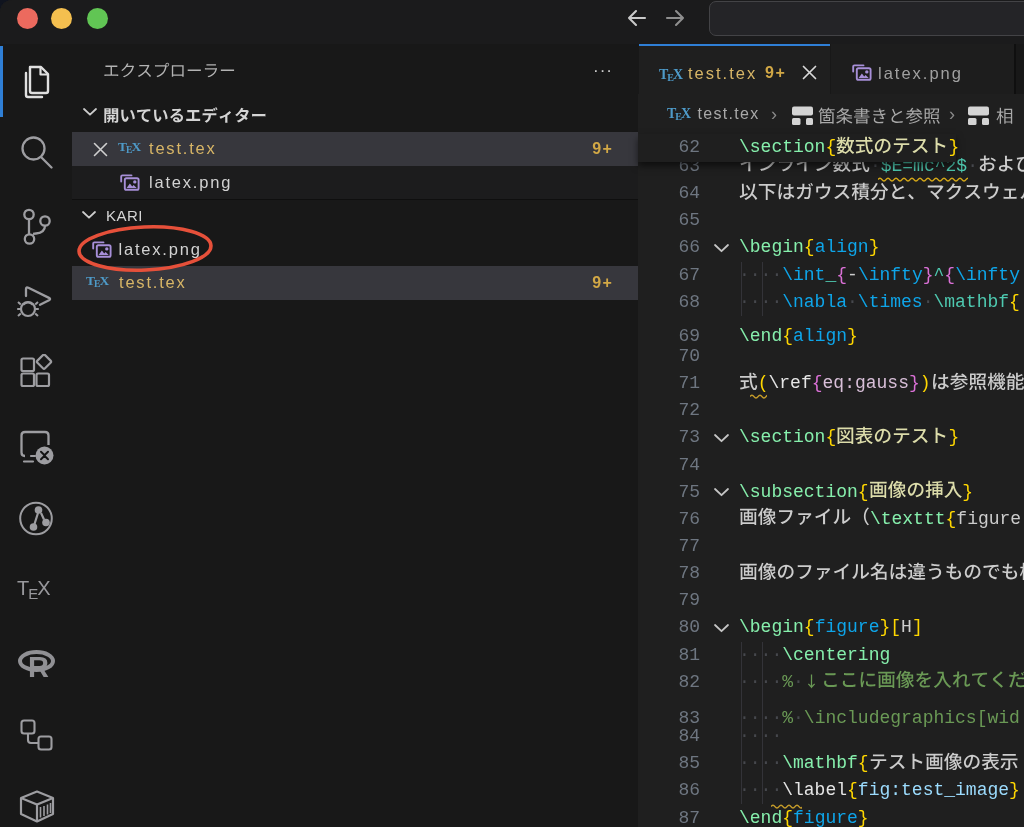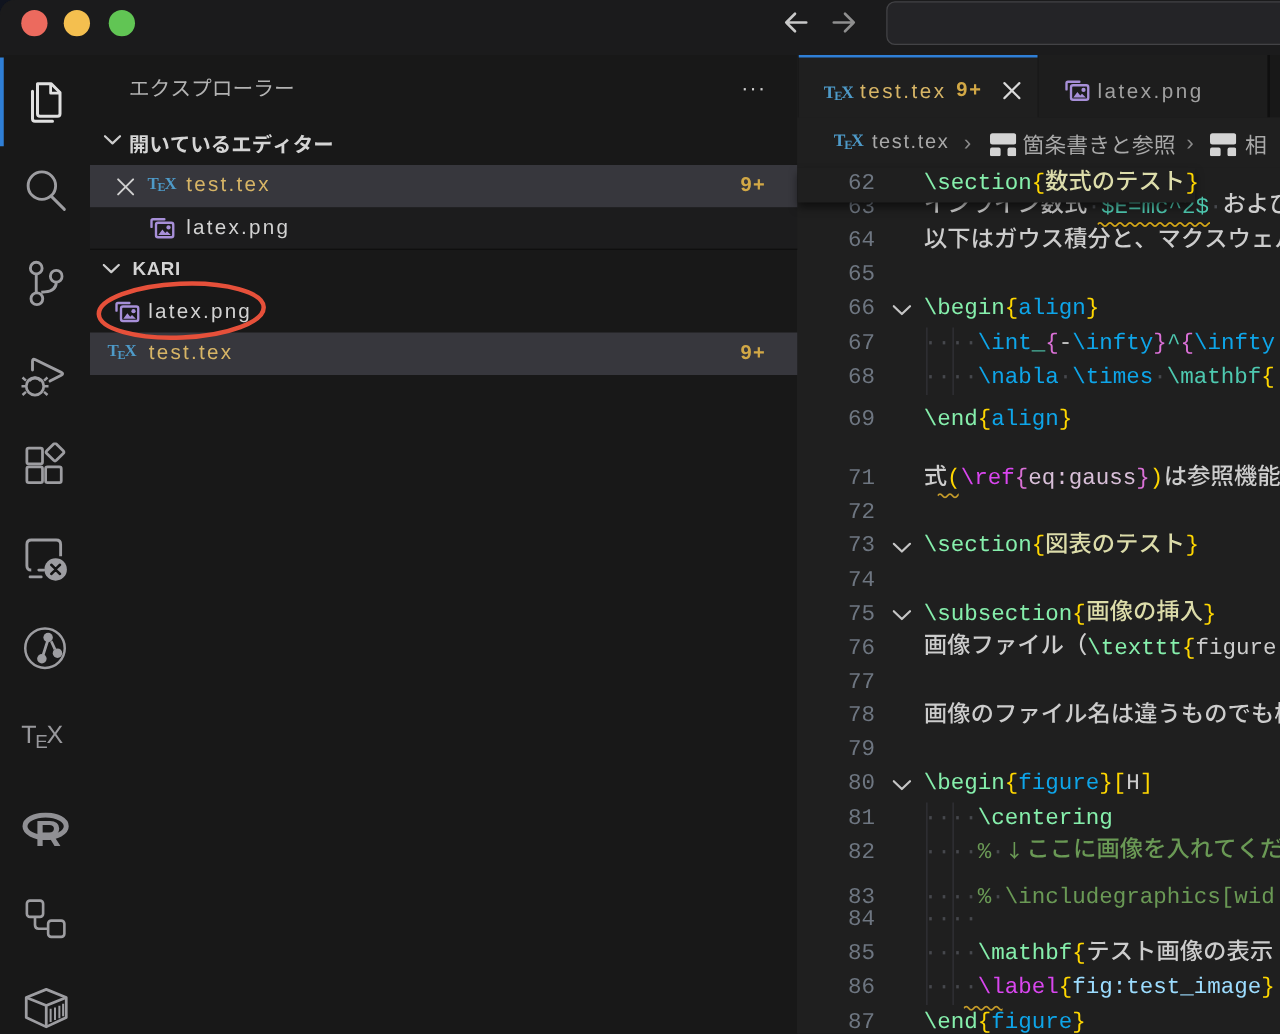--- a/index.html
+++ b/index.html
@@ -12,21 +12,21 @@
 .texic{position:absolute;font-family:"Liberation Serif",serif;font-weight:bold;color:#4e9ac8;letter-spacing:0}
 .texic i{font-style:normal;font-size:72%;vertical-align:-22%;margin:0 -1px}
 #editor{position:absolute;left:638px;top:44px;width:386px;height:783px;background:#1f1f1f}
 #tabs{position:absolute;left:0;top:0;width:386px;height:50px;background:#181818}
 .ln,.g{font-family:"Liberation Mono",monospace;font-size:18px;line-height:27.15px;white-space:pre}
 .ln{position:absolute;left:0;width:386px;height:27.15px}
 .ln .c{position:absolute;left:101px;top:0;white-space:pre}
 .g{position:absolute;left:0;top:0;width:62px;text-align:right;color:#6e7681}
 b{font-weight:normal;font-style:normal}
 .fg{color:#cccccc}.khaki{color:#86efac}.gold{color:#ffd700}.blue{color:#0ea5e9}
-.lblue{color:#9cdcfe}.teal{color:#4ec9b0}.purple{color:#d946ef}.orchid{color:#da70d6}
+.lblue{color:#9cdcfe}.teal{color:#4ec9b0}.purple{color:#e5e5e5}.orchid{color:#da70d6}
 .green{color:#6a9955}.pale{color:#d8bfd8}.ws{color:#46484d}
 .row{position:absolute;left:0;width:566px;height:33.5px}
 .sel{background:#37373d}
 .badge{position:absolute;right:25px;top:0;line-height:33.5px;color:#d2a846;font-size:16px;font-weight:bold;letter-spacing:1.2px}
 .fname{position:absolute;top:0;line-height:33.5px;font-size:16.5px;letter-spacing:1.8px}
 svg.jp{display:inline-block}
 .wave{position:absolute}
 .guide{position:absolute;width:1px;background:#333338}
 </style></head><body>
 <div id="win">
@@ -142,21 +142,21 @@
           <circle cx="15.8" cy="8.9" r="1.7" fill="#a78fd8"></circle>
           <path d="M7.6 15 L10.9 10.6 L13.2 13.4 L14.6 11.9 L17.7 15 Z" fill="#a78fd8"></path>
         </svg>
 <span class="fname" style="left:77px;color:#d2d2d2">latex.png</span>
       </div>
 <div style="position:absolute;left:0;top:154.5px;width:566px;height:1px;background:#0f0f0f"></div>
 <svg style="position:absolute;left:10px;top:167px" width="14" height="8.719999999999999" viewBox="0 0 14 8.719999999999999">
         <path d="M1 1 L7.0 6.72 L13 1" stroke="#cccccc" stroke-width="1.8" fill="none" stroke-linecap="round" stroke-linejoin="round"></path>
       </svg>
 <div class="row" style="top:155px">
-        <span class="fname" style="left:34px;color:#d4d4d4;font-weight:bold;font-size:15px;letter-spacing:0.5px">KARI</span>
+        <span class="fname" style="left:34px;color:#d4d4d4;font-weight:normal;font-size:15px;letter-spacing:0.5px">KARI</span>
       </div>
 <div class="row" style="top:188.5px">
 <svg style="position:absolute;left:19px;top:7.5px;opacity:1.0" width="21.0" height="19.0" viewBox="0 0 21 19">
           <path d="M2.2 8.5 V3.6 Q2.2 2.4 3.4 2.4 H12.5" fill="none" stroke="#a78fd8" stroke-width="1.9" stroke-linecap="round"></path>
           <rect x="5.8" y="5.2" width="13.8" height="11.6" rx="1.6" fill="none" stroke="#a78fd8" stroke-width="1.9"></rect>
           <circle cx="15.8" cy="8.9" r="1.7" fill="#a78fd8"></circle>
           <path d="M7.6 15 L10.9 10.6 L13.2 13.4 L14.6 11.9 L17.7 15 Z" fill="#a78fd8"></path>
         </svg>
 <span class="fname" style="left:46.5px;color:#d2d2d2">latex.png</span>
       </div>
@@ -251,20 +251,21 @@
             <path transform="translate(261.8,0) scale(0.0187,-0.0187)" d="M201 528Q217 526 239 524Q260 523 274 523H734Q752 523 771 524Q791 526 807 528V428Q790 430 770 430Q751 431 734 431H274Q261 431 239 430Q217 430 201 428ZM446 30V472H549V30ZM151 89Q169 87 190 85Q210 84 227 84H780Q800 84 818 85Q836 87 851 89V-16Q836 -13 814 -13Q793 -12 780 -12H227Q210 -12 190 -13Q170 -13 151 -16Z"></path>
             <path transform="translate(280.5,0) scale(0.0187,-0.0187)" d="M515 22Q518 35 520 51Q522 68 522 85Q522 96 522 129Q522 163 522 211Q522 260 522 316Q522 373 522 430Q522 488 522 538Q522 588 522 625Q522 662 522 677Q522 708 519 730Q516 752 516 757H632Q632 752 629 730Q627 708 627 677Q627 662 627 627Q627 592 627 545Q627 497 627 443Q627 390 627 337Q627 285 627 240Q627 195 627 164Q627 133 627 124Q671 144 720 177Q769 211 816 256Q863 301 899 354L960 268Q917 211 859 159Q802 107 739 64Q677 21 619 -8Q605 -15 596 -22Q587 -28 581 -33ZM54 31Q119 76 162 141Q205 205 227 274Q238 307 244 357Q250 407 253 464Q255 520 256 575Q256 630 256 673Q256 699 254 718Q252 737 248 754H364Q364 750 363 737Q361 725 360 708Q359 692 359 674Q359 631 358 574Q357 516 353 455Q350 394 344 339Q339 284 328 247Q306 165 260 93Q214 21 150 -33Z"></path>
           </svg></span></div>
 <div class="ln" style="top:163.2px"><span class="g">65</span><span class="c"></span></div>
 <div class="ln" style="top:190.35px"><span class="g">66</span><svg style="position:absolute;left:76px;top:9.5px" width="15" height="9.2" viewBox="0 0 15 9.2">
           <path d="M1 1 L7.5 7.199999999999999 L14 1" stroke="#c5c5c5" stroke-width="1.8" fill="none" stroke-linecap="round" stroke-linejoin="round"></path>
         </svg><span class="c"><b class="khaki">\begin</b><b class="gold">{</b><b class="blue">align</b><b class="gold">}</b></span></div>
 <div class="ln" style="top:217.5px"><span class="g">67</span><span class="c"><b class="ws">····</b><b class="blue">\int</b><b class="teal">_</b><b class="orchid">{</b><b class="fg">-</b><b class="blue">\infty</b><b class="orchid">}</b><b class="teal">^</b><b class="orchid">{</b><b class="blue">\infty</b></span></div>
 <div class="ln" style="top:244.65px"><span class="g">68</span><span class="c"><b class="ws">····</b><b class="blue">\nabla</b><b class="ws">·</b><b class="blue">\times</b><b class="ws">·</b><b class="teal">\mathbf</b><b class="gold">{</b></span></div>
 <div class="ln" style="top:279px"><span class="g">69</span><span class="c"><b class="khaki">\end</b><b class="gold">{</b><b class="blue">align</b><b class="gold">}</b></span></div>
+<div class="ln" style="top:298.95px"><span class="g">70</span><span class="c"></span></div>
 <div class="ln" style="top:326.1px"><span class="g">71</span><span class="c"><svg class="jp " width="18.7" height="18.7" viewBox="0 -16.46 18.7 18.7" style="vertical-align:-2.24px" fill="#cccccc">
             <path transform="translate(0.0,0) scale(0.0187,-0.0187)" d="M711 788 774 841Q799 824 826 803Q852 782 876 762Q900 741 914 724L848 665Q834 683 811 705Q789 727 763 749Q736 771 711 788ZM53 665H949V572H53ZM89 438H527V346H89ZM257 387H351V38H257ZM56 39Q116 50 197 65Q279 81 371 99Q463 117 554 135L561 51Q478 31 392 13Q306 -6 227 -24Q148 -41 83 -55ZM555 840H657Q655 708 663 585Q671 463 688 359Q705 255 729 177Q753 100 783 57Q813 14 846 14Q865 14 874 58Q884 102 888 199Q904 183 928 168Q952 153 972 145Q964 55 949 5Q934 -45 907 -65Q880 -85 838 -85Q786 -85 745 -50Q704 -15 673 49Q642 113 620 199Q597 286 583 389Q569 492 563 607Q556 721 555 840Z"></path>
           </svg><b class="gold">(</b><b class="purple">\ref</b><b class="orchid">{</b><b class="pale">eq:gauss</b><b class="orchid">}</b><b class="gold">)</b><svg class="jp " width="93.5" height="18.7" viewBox="0 -16.46 93.5 18.7" style="vertical-align:-2.24px" fill="#cccccc">
             <path transform="translate(0.0,0) scale(0.0187,-0.0187)" d="M395 601Q438 597 481 595Q523 592 568 592Q658 592 748 600Q838 608 915 623V526Q835 513 746 507Q656 501 567 500Q523 500 482 502Q440 504 396 507ZM758 776Q756 761 755 745Q753 729 752 714Q751 697 751 669Q750 641 750 609Q749 576 749 544Q749 481 752 423Q754 365 757 313Q760 261 762 216Q764 170 764 133Q764 99 755 68Q746 37 725 13Q704 -11 669 -24Q633 -38 581 -38Q479 -38 423 2Q367 42 367 114Q367 160 392 196Q418 232 465 253Q513 274 580 274Q647 274 702 259Q757 245 804 220Q851 196 888 167Q926 138 957 111L903 27Q849 79 795 117Q742 155 687 176Q632 197 572 197Q521 197 490 177Q458 157 458 125Q458 90 489 72Q520 55 568 55Q605 55 626 67Q647 79 656 102Q665 125 665 156Q665 182 663 226Q661 271 658 324Q655 378 653 434Q651 491 651 543Q651 597 651 642Q651 688 651 712Q651 725 649 743Q648 762 645 776ZM267 767Q264 759 260 744Q256 729 253 714Q249 699 247 690Q242 666 236 628Q229 591 223 546Q216 502 210 456Q205 410 201 368Q198 326 198 294Q198 268 200 241Q202 215 206 187Q213 208 222 230Q231 253 241 275Q250 297 258 315L308 276Q295 238 280 195Q265 151 253 112Q242 73 236 47Q234 37 232 24Q231 10 231 1Q232 -6 232 -17Q233 -27 234 -36L145 -43Q129 10 118 92Q106 173 106 275Q106 331 111 391Q116 452 123 510Q131 568 138 616Q145 664 150 694Q152 713 155 735Q157 757 158 777Z"></path>
             <path transform="translate(18.7,0) scale(0.0187,-0.0187)" d="M356 844 460 817Q425 766 386 714Q346 662 313 625L235 652Q257 679 279 712Q302 746 322 781Q342 815 356 844ZM600 762 674 806Q718 777 766 740Q813 703 856 666Q898 629 924 596L844 546Q819 577 779 616Q738 654 691 692Q645 731 600 762ZM86 676Q154 677 238 679Q323 681 419 683Q514 685 614 688Q714 691 812 694L809 616Q681 611 552 606Q423 601 306 597Q189 594 97 591ZM50 521H953V440H50ZM524 399 598 363Q559 336 510 312Q460 287 406 269Q352 250 303 237Q294 250 278 266Q263 283 249 294Q296 304 348 321Q399 337 446 358Q492 378 524 399ZM622 286 697 249Q649 210 583 178Q516 146 442 122Q367 98 293 81Q285 96 271 115Q257 135 242 148Q311 161 383 181Q455 201 518 228Q581 254 622 286ZM748 176 831 137Q768 73 675 28Q581 -16 467 -44Q352 -72 224 -89Q218 -70 206 -48Q194 -26 180 -10Q300 2 409 25Q519 48 606 85Q694 122 748 176ZM392 632 485 609Q427 459 323 352Q218 245 85 180Q78 190 66 204Q53 218 40 231Q26 245 15 253Q148 308 246 404Q344 500 392 632ZM668 502Q700 452 749 405Q797 359 856 322Q915 285 975 261Q965 252 953 239Q941 225 930 212Q920 198 912 187Q850 215 790 259Q729 303 677 358Q626 413 589 472Z"></path>
             <path transform="translate(37.4,0) scale(0.0187,-0.0187)" d="M86 803H175V173H86ZM136 803H390V222H136V307H302V719H136ZM134 564H348V480H134ZM427 805H872V722H427ZM842 805H933Q933 805 932 793Q932 781 931 772Q927 701 922 655Q916 609 909 583Q902 557 891 545Q878 531 862 525Q847 519 827 518Q809 516 779 516Q748 515 713 517Q712 535 705 556Q699 578 689 594Q720 591 746 590Q772 590 784 590Q795 590 802 591Q809 593 814 599Q821 606 826 627Q831 648 835 688Q839 728 842 793ZM592 780H685Q679 724 666 678Q653 631 626 594Q600 557 556 528Q512 499 445 479Q439 495 424 516Q408 537 395 550Q452 565 489 587Q525 608 546 637Q567 666 578 701Q588 737 592 780ZM546 399V266H809V399ZM457 476H903V188H457ZM333 124 420 135Q430 86 437 29Q445 -28 446 -66L353 -81Q353 -54 350 -19Q348 16 344 54Q339 92 333 124ZM546 127 635 144Q648 112 661 75Q673 39 683 4Q692 -31 697 -57L603 -77Q599 -51 590 -16Q581 19 570 57Q559 95 546 127ZM752 131 837 165Q860 133 884 95Q908 56 929 20Q949 -17 961 -45L871 -85Q860 -57 840 -19Q821 18 797 58Q774 97 752 131ZM166 157 257 132Q232 75 197 15Q163 -46 130 -89L39 -50Q61 -24 84 10Q107 44 129 82Q150 121 166 157Z"></path>
             <path transform="translate(56.1,0) scale(0.0187,-0.0187)" d="M348 334H958V258H348ZM429 162 477 219Q503 204 531 185Q559 166 584 148Q608 129 624 113L573 49Q558 66 533 86Q509 106 481 126Q454 146 429 162ZM753 383 799 426Q826 411 854 391Q883 371 899 354L850 307Q834 324 807 345Q779 367 753 383ZM419 296H504Q498 220 483 149Q469 78 437 19Q404 -40 345 -82Q337 -67 321 -49Q304 -30 290 -20Q341 15 367 65Q393 115 404 175Q415 234 419 296ZM595 843H679Q677 700 684 572Q691 443 706 338Q722 232 746 155Q770 79 801 37Q832 -5 871 -5Q892 -5 900 16Q909 38 913 102Q926 89 944 78Q962 66 977 60Q970 3 957 -28Q944 -60 923 -72Q901 -85 865 -85Q802 -85 756 -38Q711 10 680 96Q649 182 631 299Q612 415 604 554Q596 693 595 843ZM821 251 901 220Q851 116 762 40Q673 -37 558 -83Q550 -70 535 -52Q520 -34 507 -23Q618 19 699 89Q780 159 821 251ZM675 664 712 716Q744 693 777 663Q811 632 828 608L789 549Q773 574 740 607Q706 639 675 664ZM862 545 917 566Q937 531 954 490Q970 449 975 419L916 393Q911 424 895 466Q880 509 862 545ZM690 482Q736 485 795 489Q854 493 918 497L920 435Q862 429 808 423Q753 417 704 412ZM788 836 861 808Q838 767 813 722Q789 678 769 648L717 671Q729 694 743 723Q756 751 768 781Q780 811 788 836ZM872 733 939 701Q913 658 883 611Q852 565 822 521Q792 478 764 445L713 473Q740 507 769 553Q799 598 826 646Q853 693 872 733ZM331 664 368 716Q401 693 434 663Q468 632 484 608L446 549Q429 574 396 607Q363 639 331 664ZM504 536 559 556Q577 520 592 479Q606 437 611 408L551 384Q547 415 534 458Q520 500 504 536ZM336 469Q383 471 442 476Q502 480 567 485L568 419Q510 413 455 407Q399 401 350 397ZM445 836 517 808Q494 766 470 721Q445 676 425 645L373 669Q386 692 399 721Q413 750 425 781Q437 811 445 836ZM528 733 595 701Q568 657 537 608Q506 559 474 513Q442 468 414 434L363 462Q391 497 421 545Q452 592 480 642Q509 691 528 733ZM48 631H353V544H48ZM167 844H252V-83H167ZM164 575 217 558Q207 499 192 435Q177 371 158 310Q139 248 116 195Q94 142 70 104Q63 122 50 145Q36 168 26 184Q49 217 70 263Q91 308 109 361Q127 414 142 469Q156 524 164 575ZM247 509Q255 499 271 473Q286 448 305 419Q324 389 339 363Q354 338 360 327L314 259Q307 279 293 309Q279 339 263 371Q248 402 233 430Q219 457 210 473Z"></path>
             <path transform="translate(74.8,0) scale(0.0187,-0.0187)" d="M196 847 295 825Q277 782 256 736Q235 691 214 650Q193 609 174 577L92 599Q111 633 131 676Q150 719 168 764Q185 809 196 847ZM36 637Q89 639 158 642Q226 644 303 648Q380 652 458 655L457 571Q383 567 309 562Q235 558 167 554Q99 550 43 546ZM96 486H413V407H184V-83H96ZM369 486H462V18Q462 -15 454 -35Q446 -55 423 -66Q401 -77 367 -79Q333 -82 287 -82Q283 -63 274 -38Q265 -13 255 4Q287 3 315 2Q342 2 353 3Q362 3 366 6Q369 10 369 19ZM137 335H420V263H137ZM137 187H420V114H137ZM550 842H644V524Q644 499 653 492Q662 485 693 485Q700 485 719 485Q737 485 760 485Q782 485 802 485Q822 485 831 485Q849 485 859 493Q868 501 872 524Q876 548 878 595Q888 588 902 580Q917 573 933 568Q949 562 962 559Q957 497 945 462Q932 427 907 413Q882 400 839 400Q832 400 816 400Q800 400 780 400Q760 400 740 400Q720 400 704 400Q689 400 682 400Q630 400 601 411Q572 421 561 448Q550 475 550 523ZM853 774 915 705Q871 685 819 665Q767 646 713 629Q659 612 608 597Q605 611 597 630Q589 650 581 663Q629 678 679 697Q729 716 775 736Q820 756 853 774ZM550 375H643V47Q643 22 653 15Q663 7 696 7Q703 7 722 7Q741 7 764 7Q788 7 808 7Q828 7 838 7Q858 7 868 16Q878 25 882 53Q886 80 888 134Q904 124 929 114Q953 104 973 99Q967 30 955 -8Q942 -46 917 -61Q891 -76 846 -76Q839 -76 823 -76Q806 -76 786 -76Q765 -76 744 -76Q723 -76 707 -76Q690 -76 684 -76Q631 -76 602 -65Q573 -54 561 -28Q550 -1 550 47ZM863 327 926 257Q883 232 829 211Q775 189 718 171Q661 152 608 137Q605 151 596 171Q587 191 580 204Q630 220 683 240Q735 261 783 283Q830 305 863 327ZM326 745 405 776Q431 741 456 700Q481 659 501 619Q522 579 532 547L447 512Q438 544 419 584Q400 624 376 667Q352 709 326 745Z"></path>
           </svg></span></div>
 <div class="ln" style="top:353.25px"><span class="g">72</span><span class="c"></span></div>

